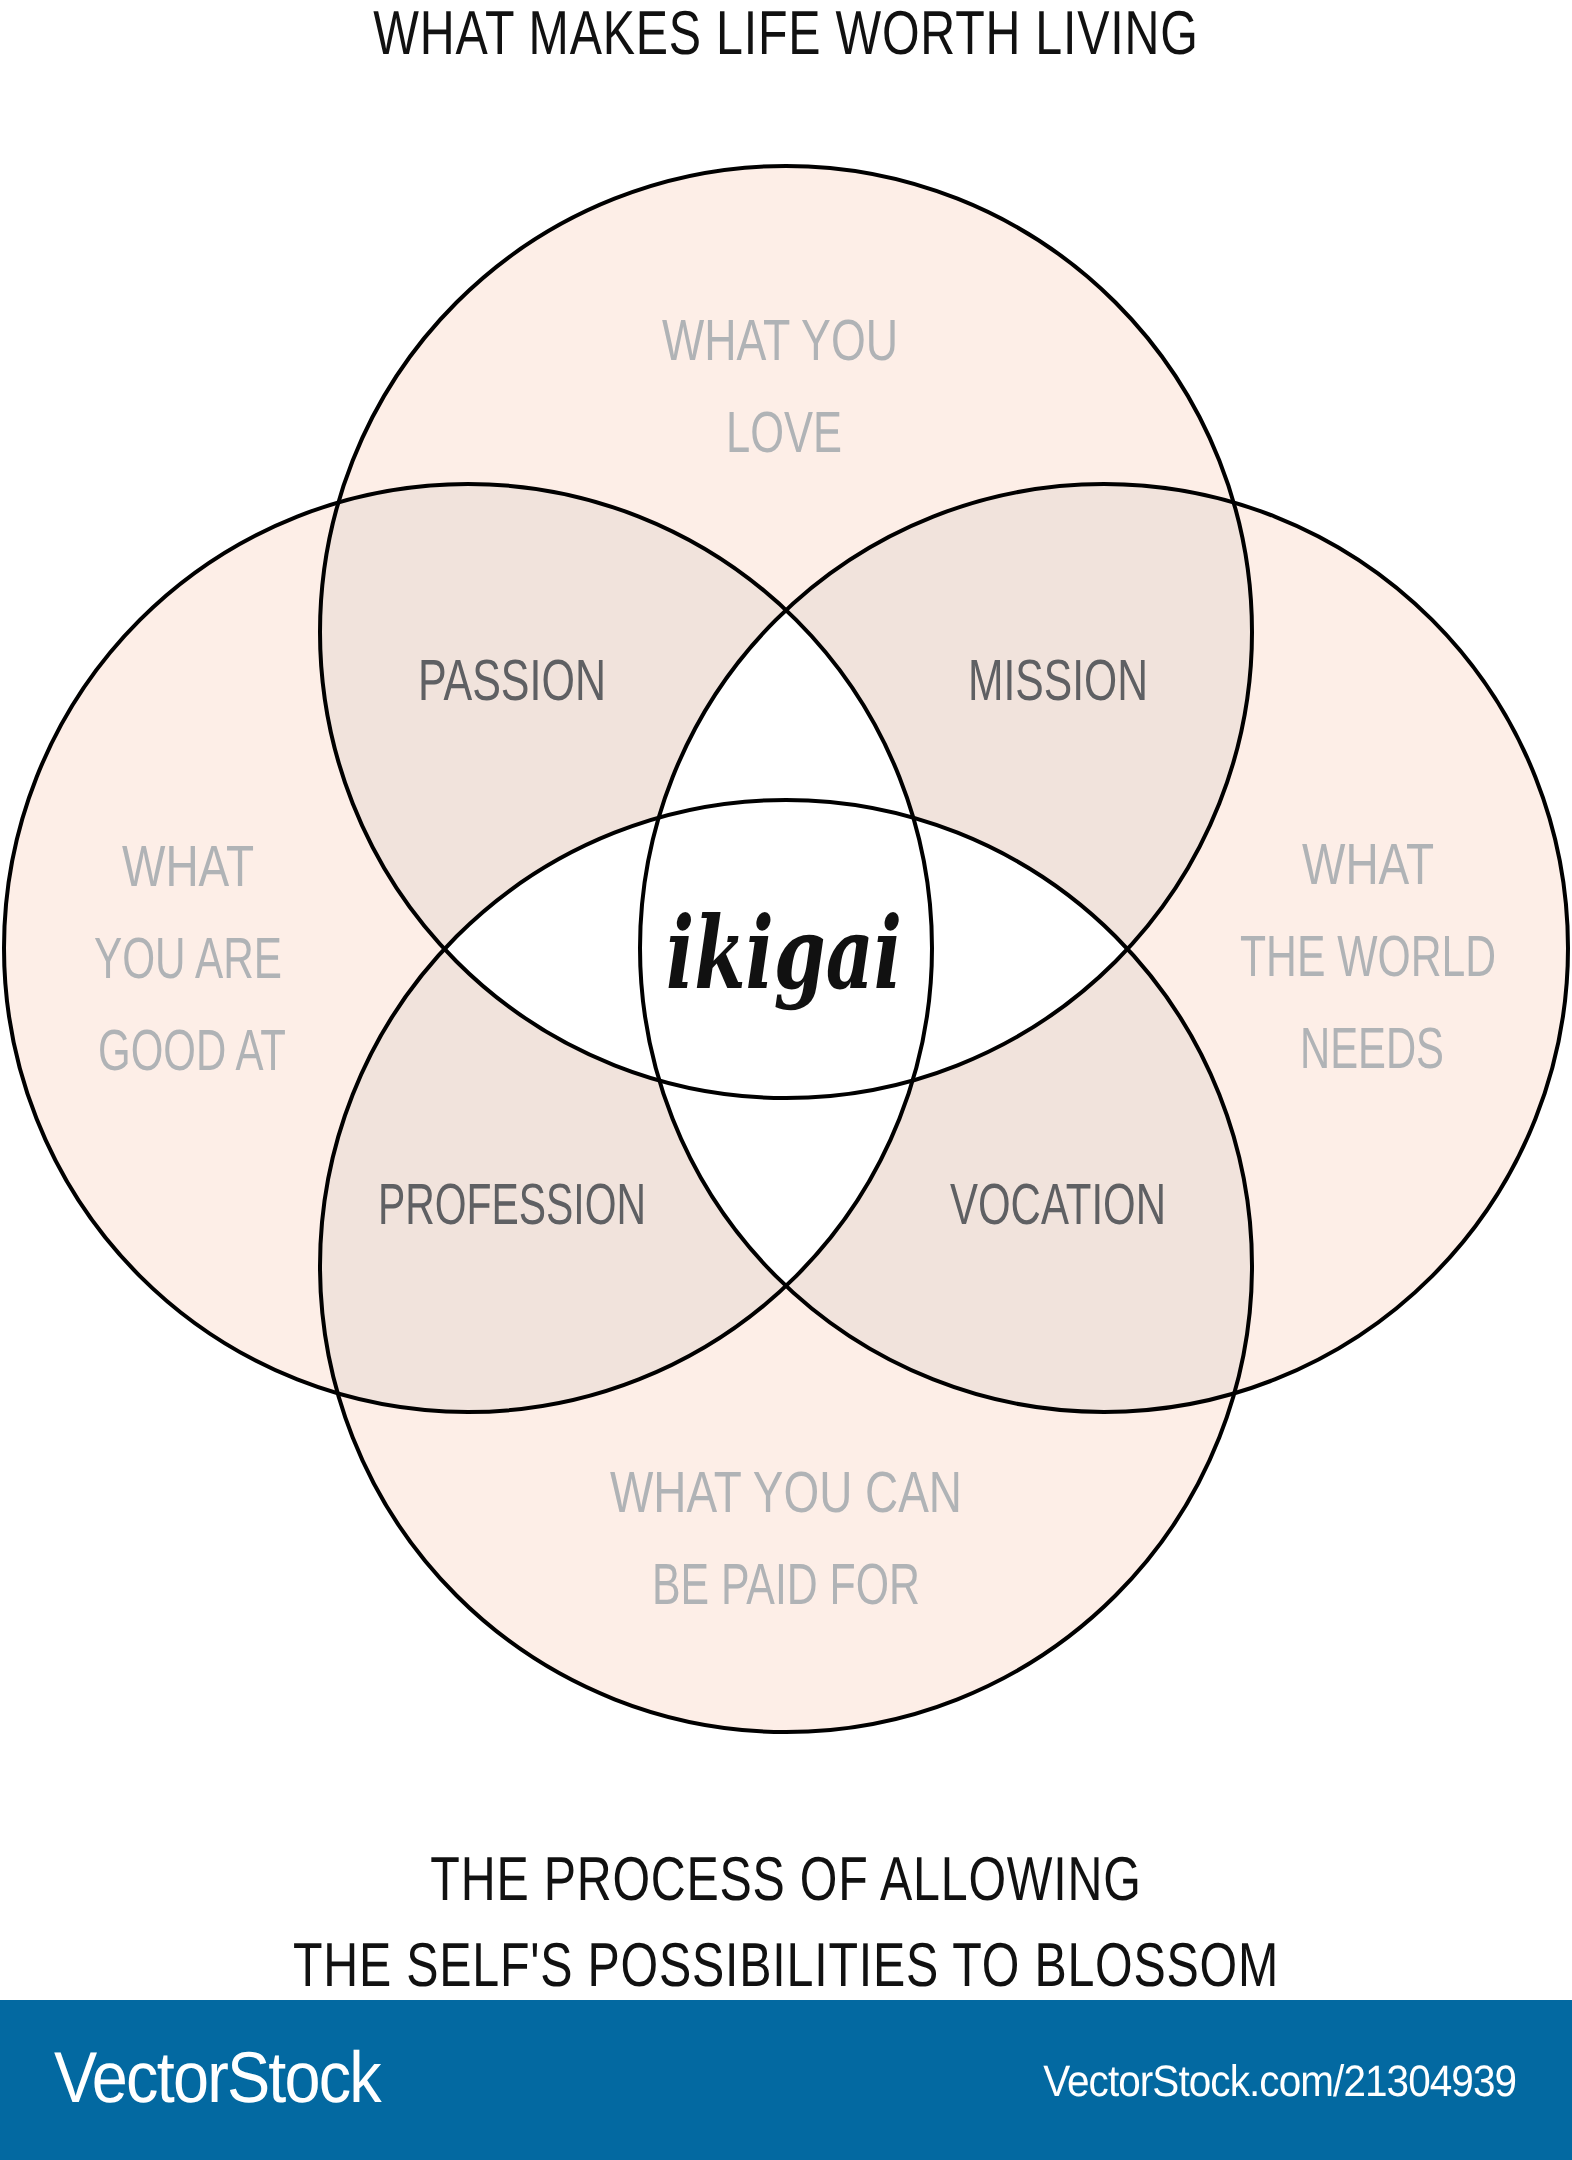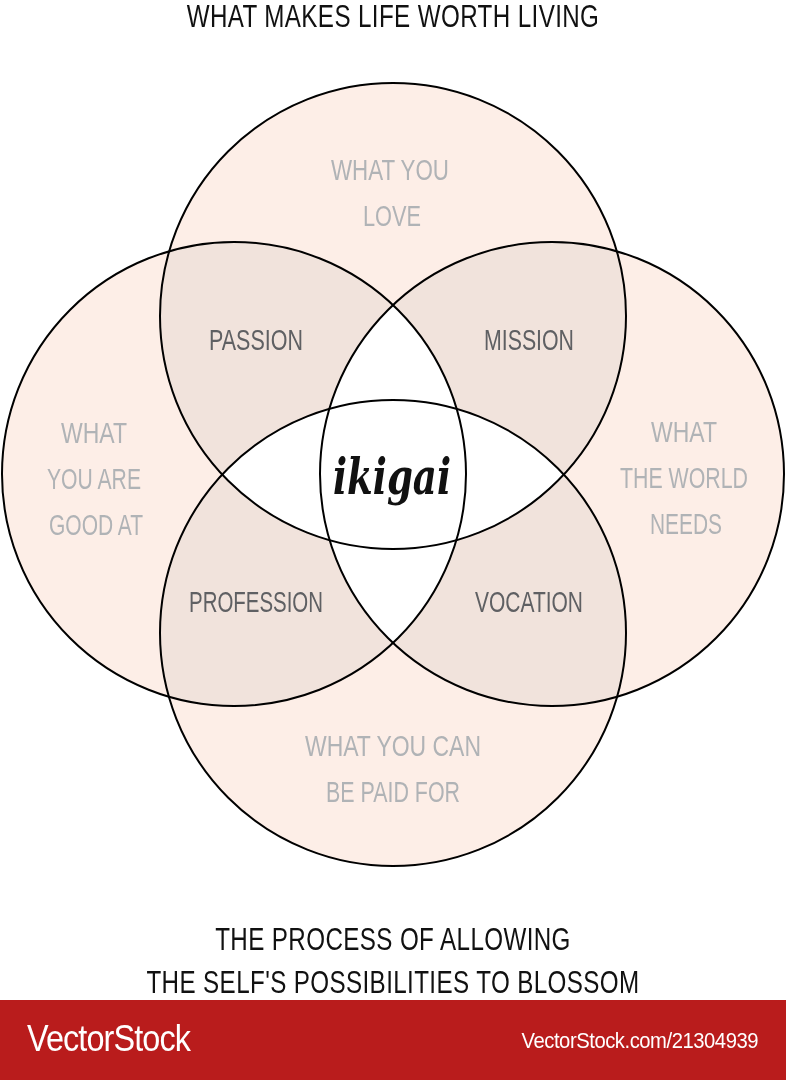--- a/index.html
+++ b/index.html
@@ -6,21 +6,21 @@
     body { width: 786px; height: 1080px; background: #ffffff; position: relative; overflow: hidden; font-family: "Liberation Sans", "DejaVu Sans", sans-serif; }
     .title { position: absolute; left: 0; width: 786px; text-align: center; font-family: "Liberation Sans Narrow", "Liberation Sans", sans-serif; color: #111; letter-spacing: 0.5px; transform: scaleX(0.78); transform-origin: center; }
     #top-title { top: 0; font-size: 31px; line-height: 34px; }
     #sub1 { top: 922px; font-size: 31px; line-height: 36px; }
     #sub2 { top: 965px; font-size: 31px; line-height: 36px; }
     svg#venn { position: absolute; left: 0; top: 0; }
     .lbl { font-family: "Liberation Sans", "DejaVu Sans", sans-serif; text-anchor: middle; }
     .lbl-outer { fill: #b0b3b6; font-size: 29px; }
     .lbl-overlap { fill: #5f6063; font-size: 29px; }
     .lbl-center { fill: #111; font-family: "DejaVu Serif", serif; font-style: italic; font-weight: bold; font-size: 50px; }
-    #footer { position: absolute; left: 0; top: 1000px; width: 786px; height: 80px; background: #b91c1c; }
+    #footer { position: absolute; left: 0; top: 1000px; width: 786px; height: 80px; background: #0369a1; }
     #brand { position: absolute; left: 27px; top: 18px; color: #fff; font-size: 36px; letter-spacing: -1px; transform: scaleX(0.9); transform-origin: left; }
     #credit { position: absolute; right: 28px; top: 28px; color: #fff; font-size: 22px; letter-spacing: -0.5px; transform: scaleX(0.92); transform-origin: right; }
   </style>
 </head>
 <body>
 
 <div id="top-title" class="title">WHAT MAKES LIFE WORTH LIVING</div>
 
 <svg id="venn" width="786" height="1000" viewBox="0 0 786 1000">
   <defs>

